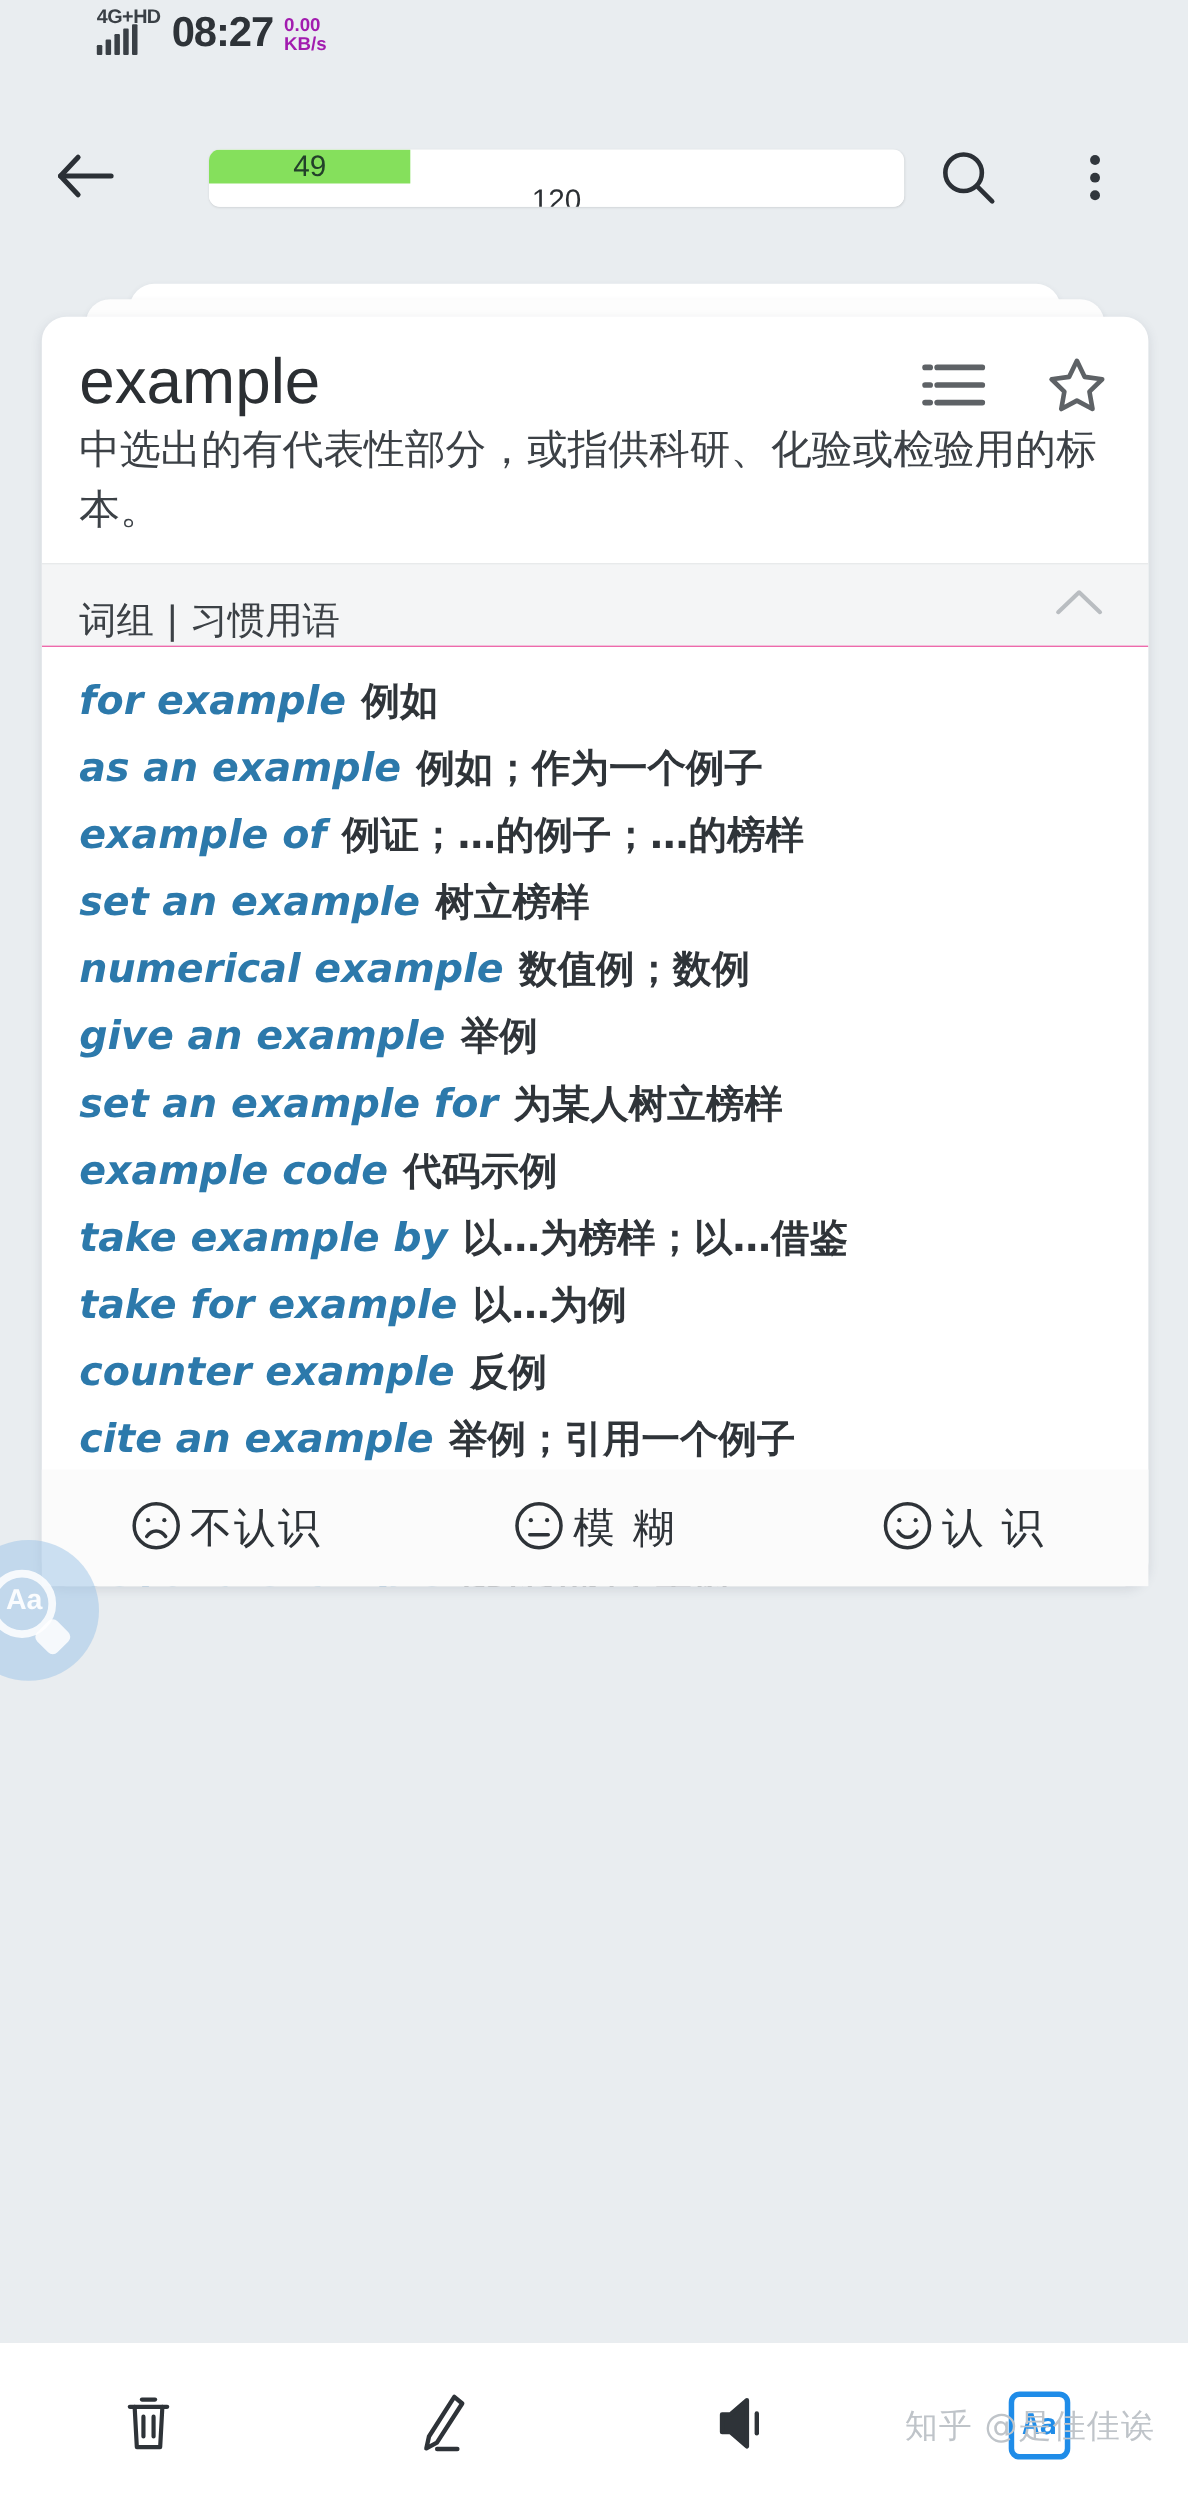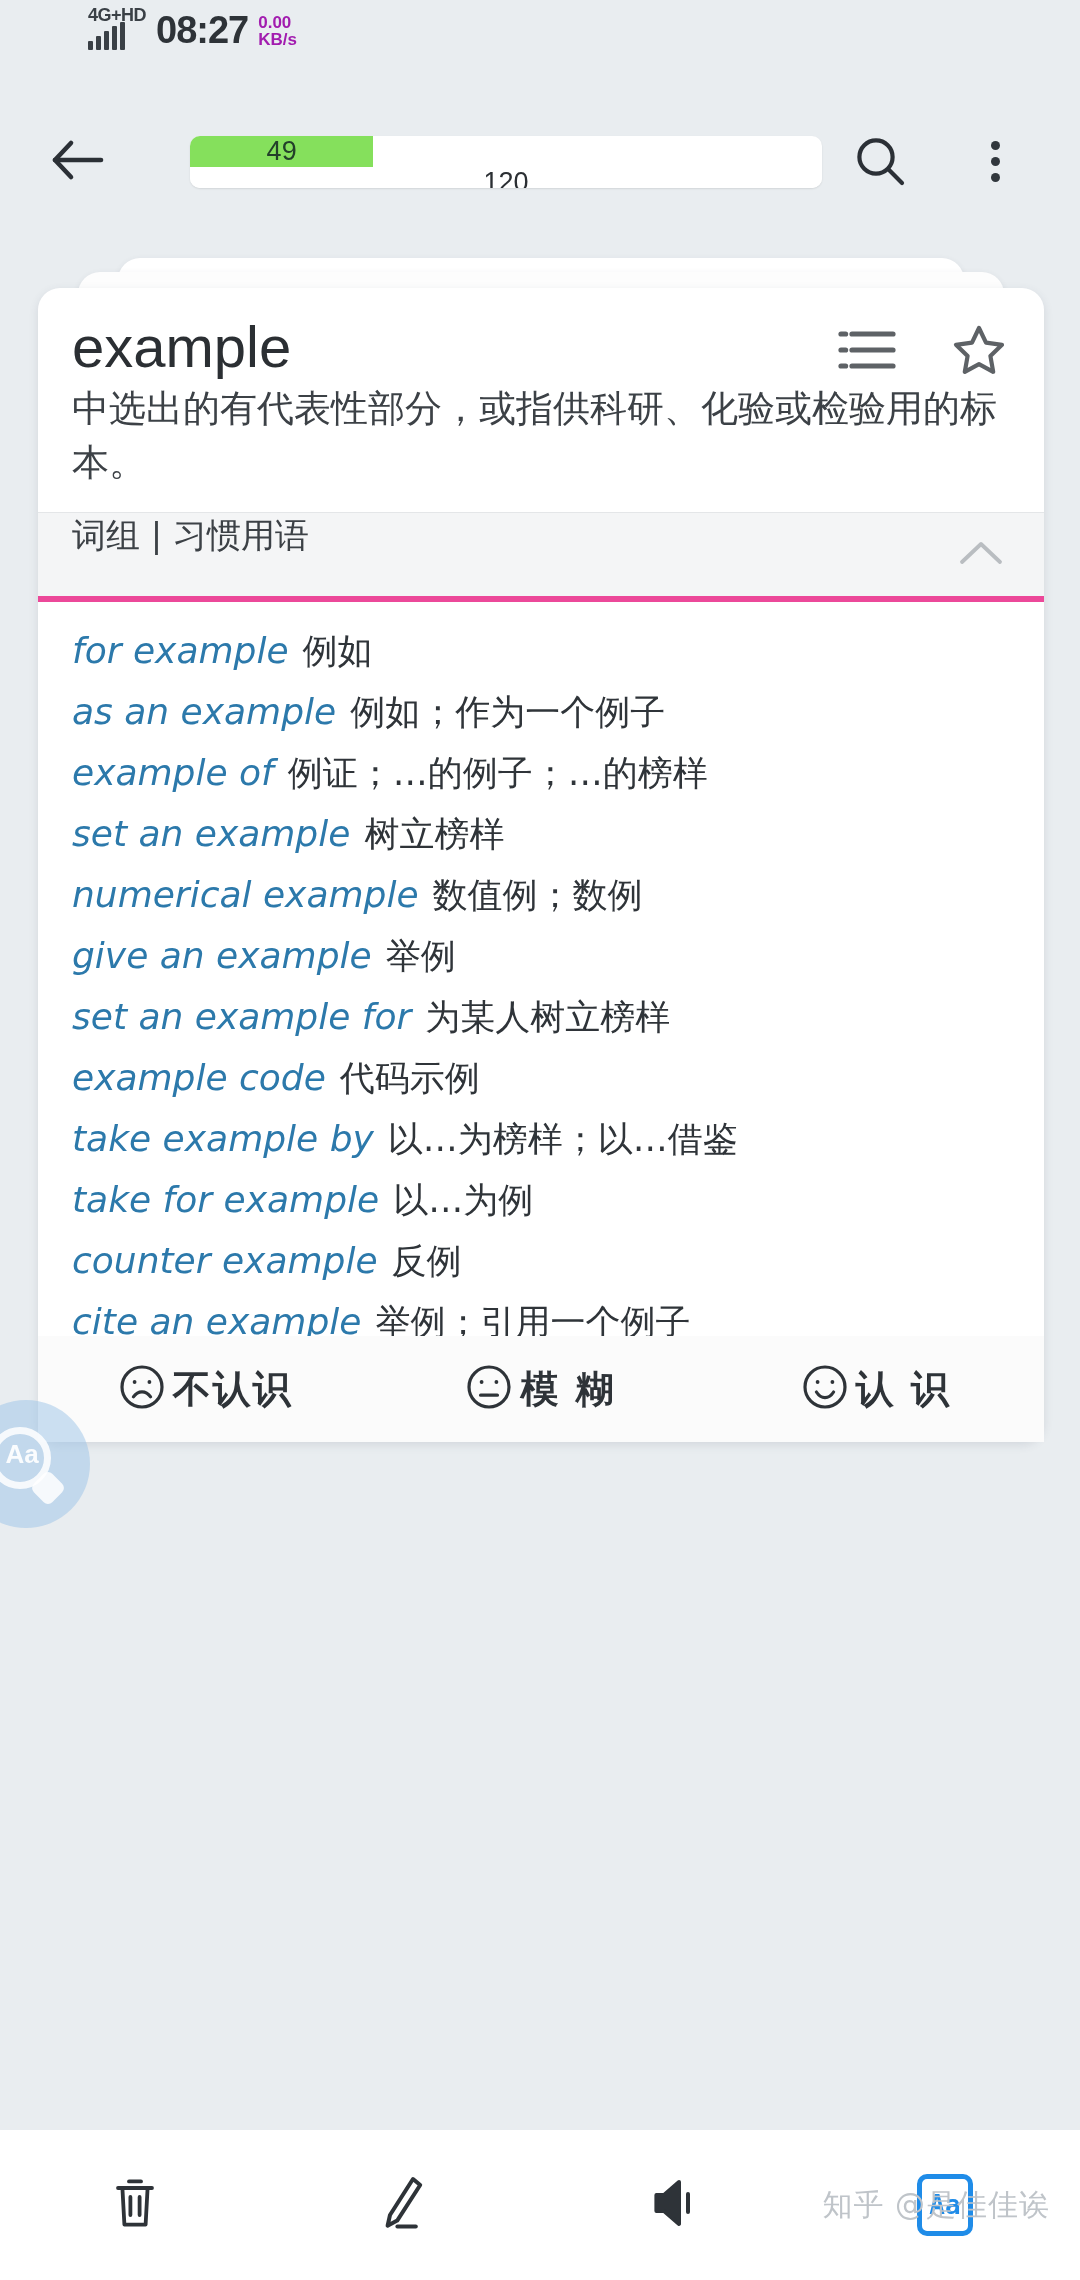--- a/index.html
+++ b/index.html
@@ -59,35 +59,35 @@
           box-shadow: 0 3px 10px rgba(60,70,90,0.13); }
 
   .card-head { position: relative; padding: 26px 34px 0 34px; }
   .word-title { font-size: 58px; color: #2b2f33; font-weight: 400; letter-spacing: 0px; line-height: 66px; }
   .head-icons { position: absolute; right: 38px; top: 36px; display: flex; align-items: center; gap: 56px; }
   .icon-btn { display: flex; align-items: center; justify-content: center; }
 
   .definition { padding: 2px 34px 22px 34px; font-size: 37px; line-height: 54px; color: #3c4146;
                 font-family: "DejaVu Sans", "Liberation Sans", sans-serif; }
 
-  .section-head { background: #f4f5f6; border-top: 1px solid #e4e6e8; border-bottom: 6px solid #ec4899;
-                  height: 90px; display: flex; align-items: flex-start; padding: 0 34px; position: relative; }
+  .section-head { background: #f4f5f6; border-top: 1px solid #e4e6e8; border-bottom: 1px solid #ec4899;
+                  height: 76px; display: flex; align-items: flex-end; padding: 0 34px; position: relative; }
   .section-head .sh-title { font-size: 34px; color: #3c4146; font-family: "DejaVu Sans","Liberation Sans",sans-serif; }
   .chev { position: absolute; right: 40px; top: 50%; transform: translateY(-50%); }
 
-  .phrase-list { padding: 26px 42px 18px 34px; }
+  .phrase-list { padding: 26px 42px 18px 34px; font-weight: bold; }
   .phrase-row { display: flex; align-items: baseline; gap: 14px; margin-bottom: 14px;
                 font-family: "DejaVu Sans", "Liberation Sans", sans-serif; }
   .ph-en { font-size: 36px; font-style: italic; color: #2c79ab; white-space: nowrap; }
   .ph-cn { font-size: 35px; color: #2f3439; }
 
   
   .recall-bar { position: absolute; left: 38px; top: 1336px; width: 1006px; height: 106px;
                 background: #fbfbfb; display: flex; align-items: center; }
-  .recall-btn { flex: 1; display: flex; justify-content: center; gap: 8px; font-weight: bold; }
+  .recall-btn { flex: 1; display: flex; justify-content: center; gap: 8px; }
   .recall-btn .rb-label { font-size: 38px; color: #2e3338; font-family: "DejaVu Sans","Liberation Sans",sans-serif; letter-spacing: 2px; }
 
   
   .float-aa { position: absolute; left: -38px; top: 1400px; width: 128px; height: 128px; border-radius: 50%;
               background: rgba(155,196,232,0.50); display: flex; align-items: center; justify-content: center; }
   .float-aa .glass { position: relative; width: 74px; height: 74px; }
   .float-aa .ring { position: absolute; left: 0; top: 0; width: 62px; height: 62px; border: 7px solid rgba(255,255,255,0.85); border-radius: 50%; }
   .float-aa .handle { position: absolute; right: 2px; bottom: 0px; width: 26px; height: 26px; border-radius: 6px; background: rgba(255,255,255,0.85); transform: rotate(45deg); }
   .float-aa .aatext { position: absolute; left: 13px; top: 12px; width: 40px; text-align: center; font-size: 26px; color: rgba(255,255,255,0.92); font-weight: 600; }
 

